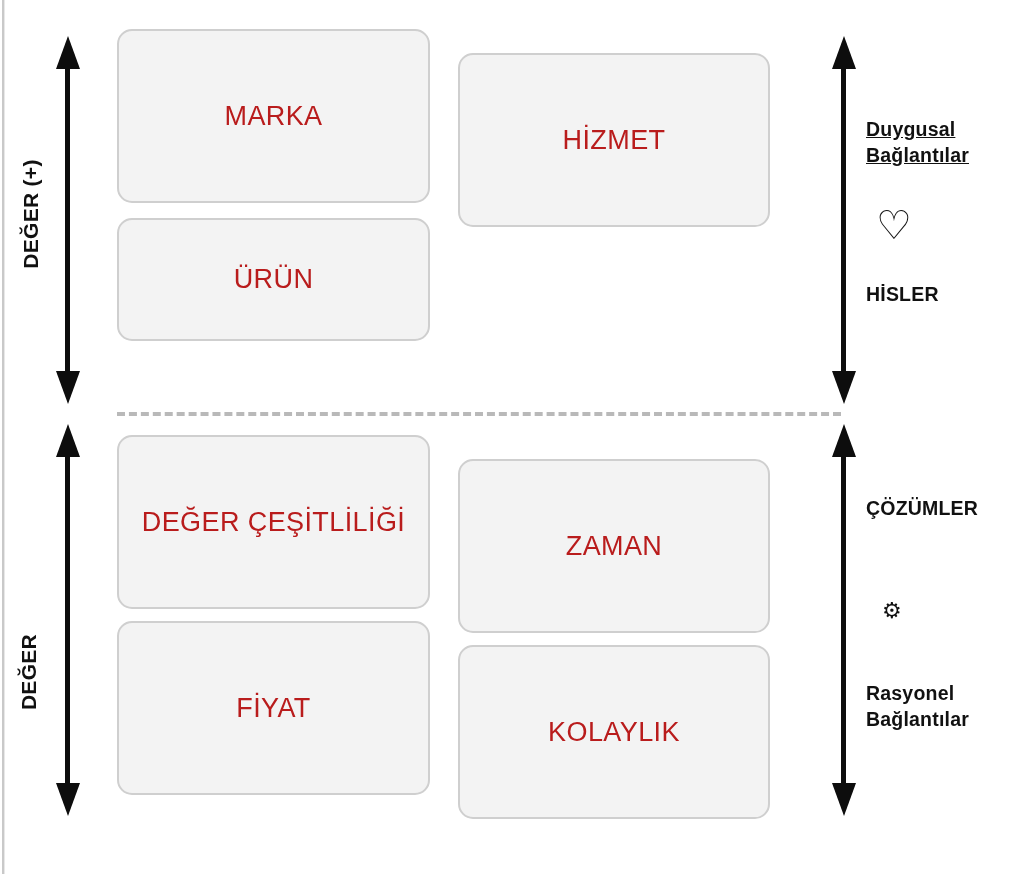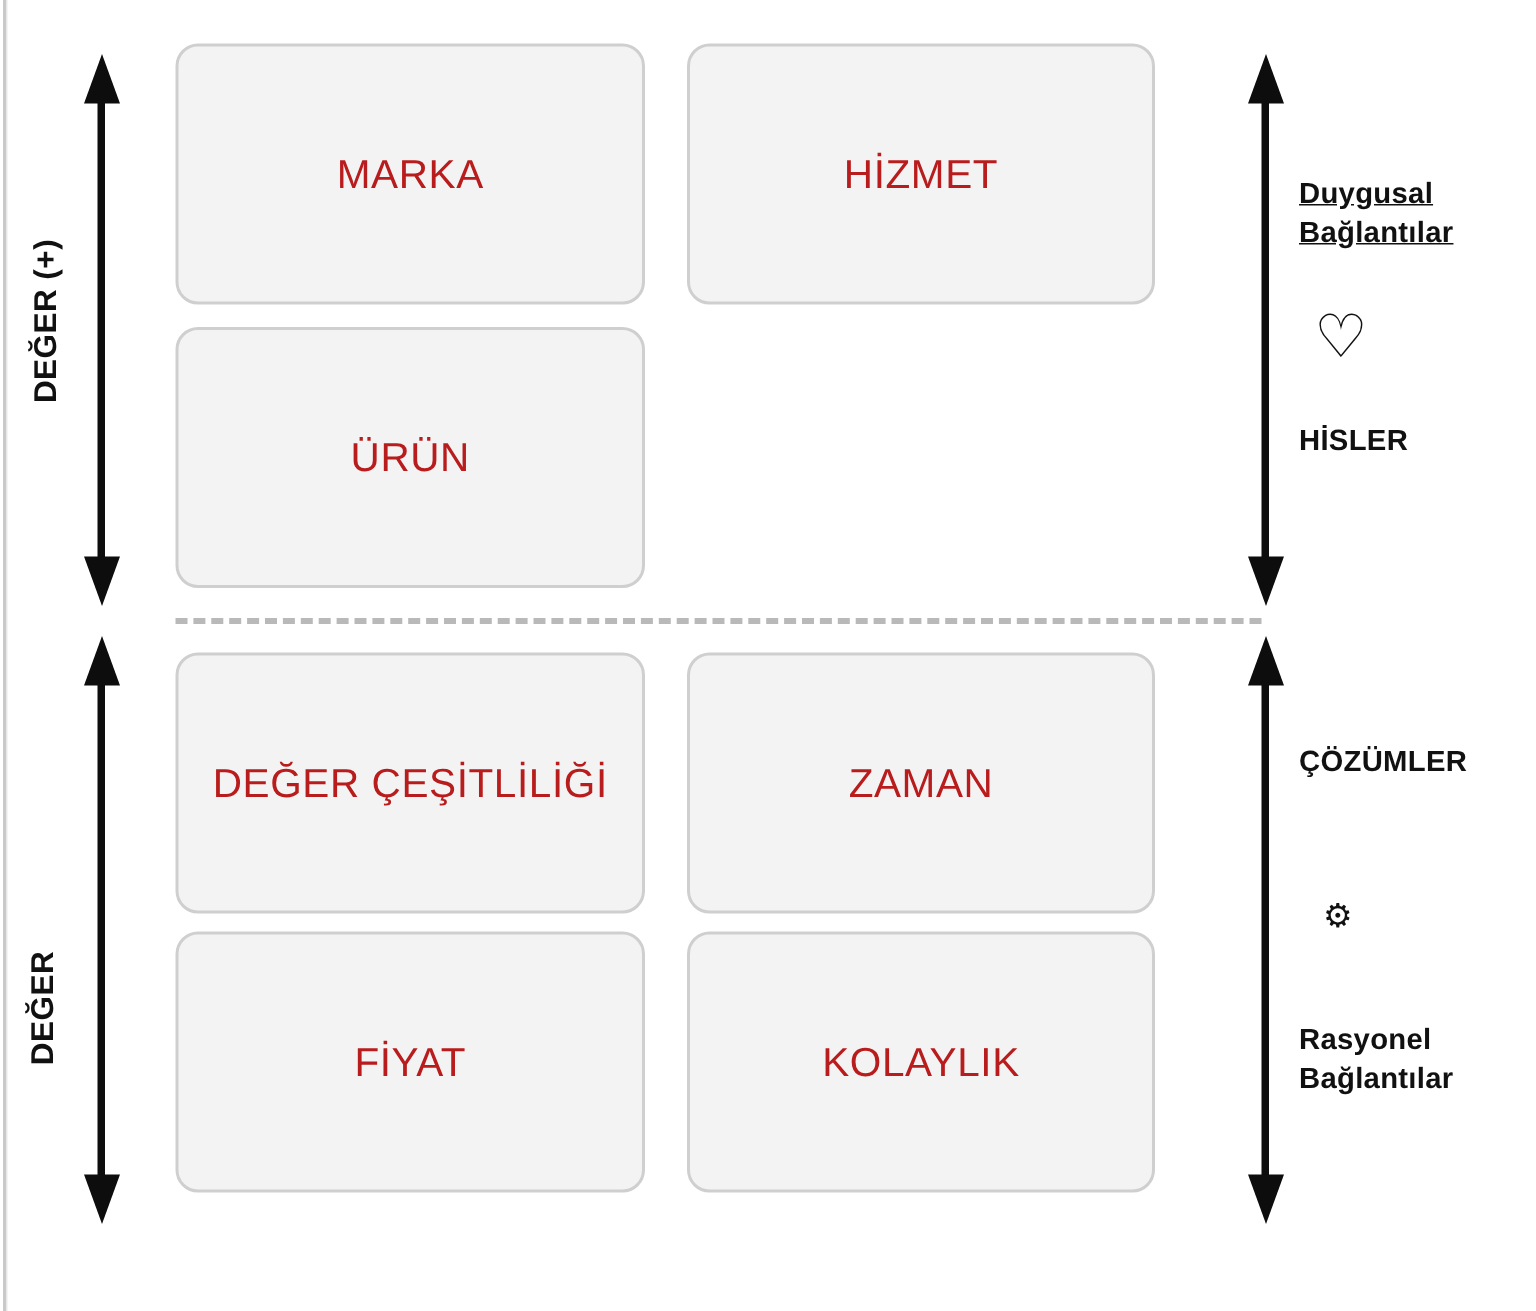--- a/index.html
+++ b/index.html
@@ -132,24 +132,24 @@
   .card-label {
     font-weight: normal;
     font-size: 27px;
     letter-spacing: 0.4px;
     color: #b91c1c;
     line-height: 1.36;
   }
 
   
   .col-l { left: 0px;   width: 313px; }
-  .col-r { left: 341px; width: 312px; }
+  .col-r { left: 341px; width: 312px; margin-top: 24px; }
   
   .row-1 { top: 0px;   height: 174px; }
-  .row-2 { top: 189px; height: 174px; }
+  .row-2 { top: 189px; height: 123px; }
   .row-3 { top: 406px; height: 174px; }
   .row-4 { top: 592px; height: 174px; }
 
   
   .side-label {
     position: absolute;
     font-weight: bold;
     font-size: 19.5px;
     line-height: 1.35;
     color: #111111;

